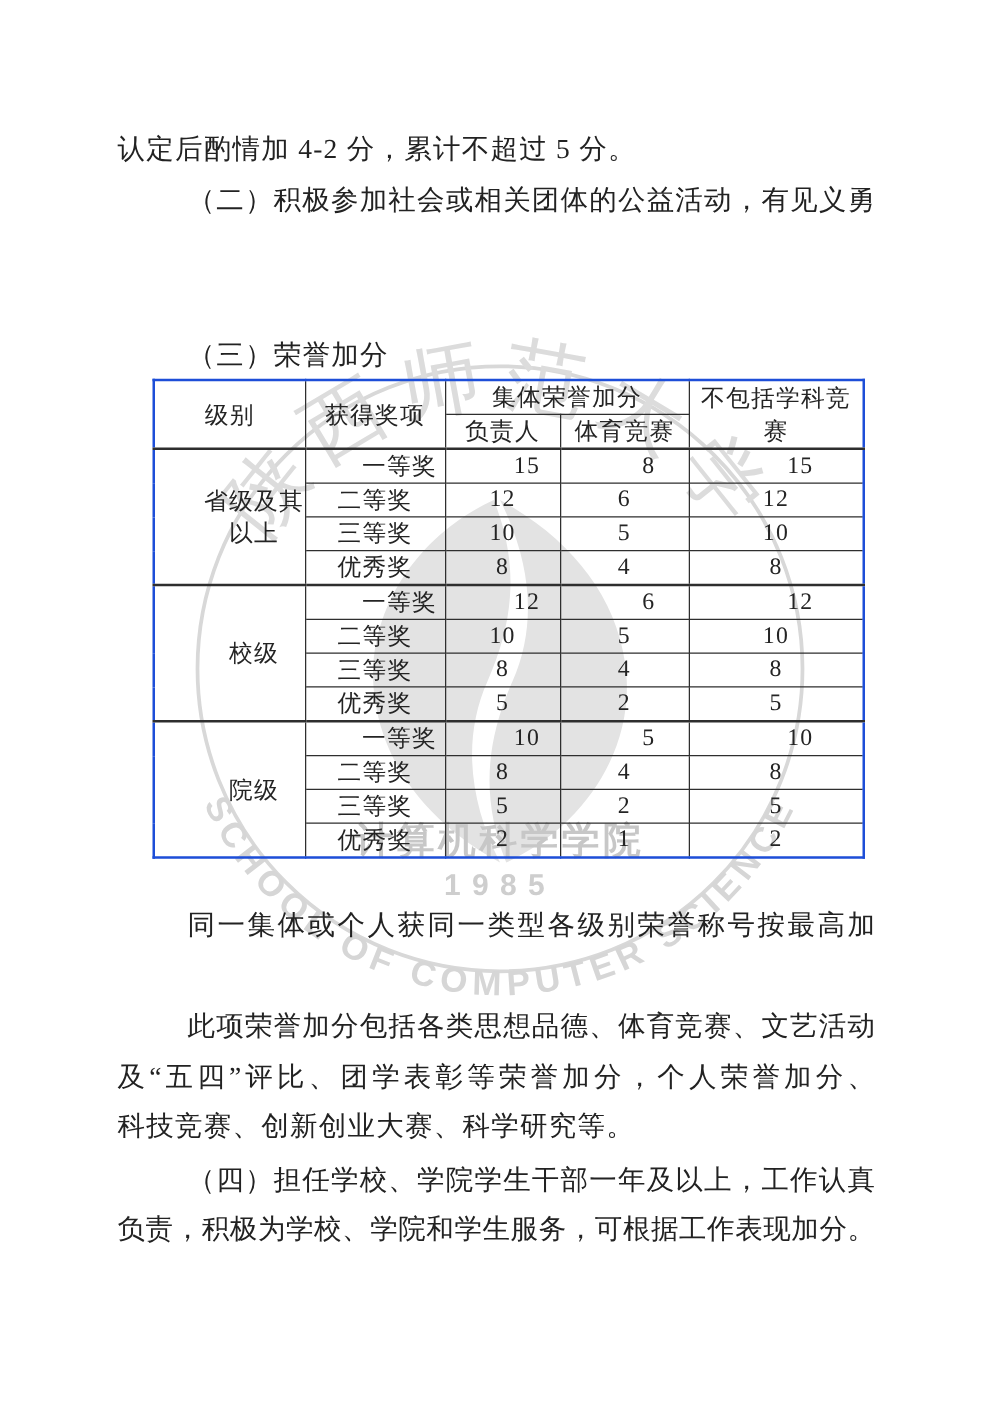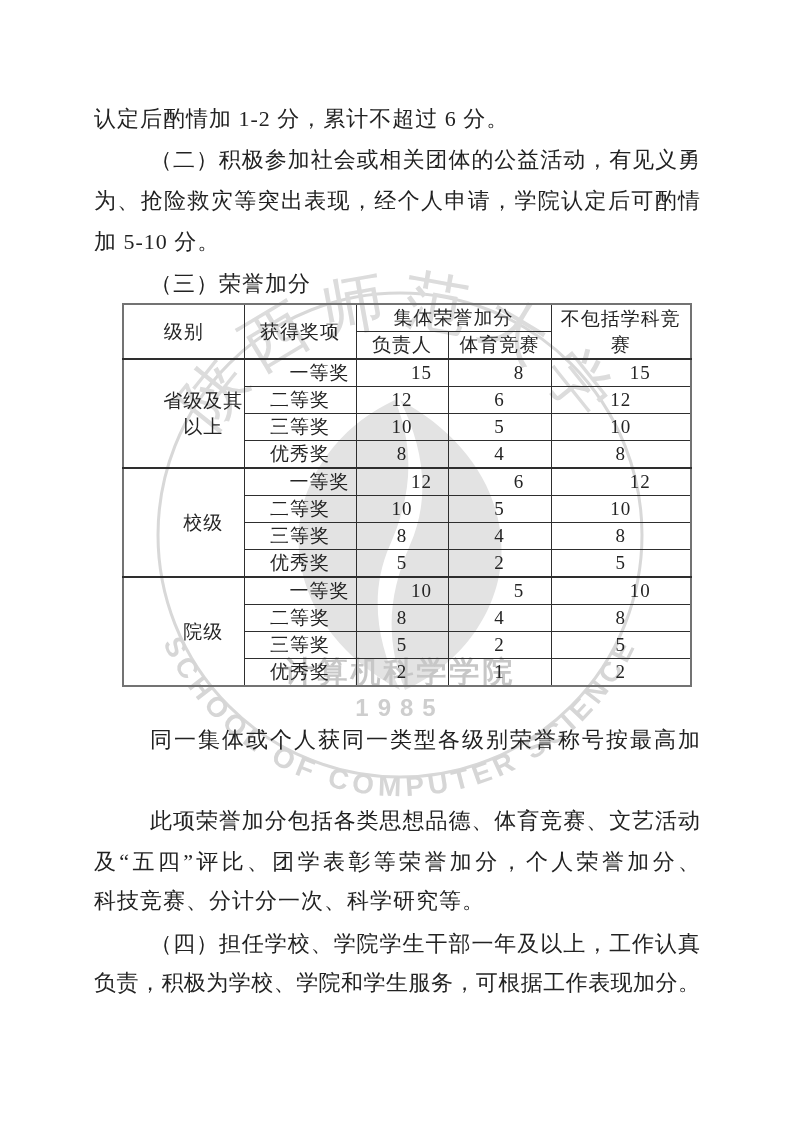--- a/index.html
+++ b/index.html
@@ -39,21 +39,21 @@
     text-justify: inter-character;
   }
   .ln.ind { text-indent: 56px; }
 
   table.honors {
     position: absolute;
     left: 122px;
     top: 303px;
     border-collapse: collapse;
     table-layout: fixed;
-    border: 2px solid #737373;
+    border: 2px solid #1d4ed8;
     background: transparent;
   }
   table.honors td {
     border: 1px solid #2e2e2e;
     text-align: center;
     vertical-align: middle;
     font-size: 19px;
     letter-spacing: 1px;
     padding: 0;
     color: #242424;
@@ -83,24 +83,22 @@
     </text>
     <text font-size="28" font-weight="bold" fill="#d6d6d6" letter-spacing="5" font-family="Liberation Sans, DejaVu Sans, sans-serif">
       <textPath href="#arcBottom" startOffset="50%" text-anchor="middle">SCHOOL OF COMPUTER SCIENCE</textPath>
     </text>
     <text x="400" y="682" text-anchor="middle" font-size="30" font-weight="bold" fill="#c7c7c7" letter-spacing="3" font-family="Liberation Sans, DejaVu Sans, sans-serif">计算机科学学院</text>
     <text x="400" y="716" text-anchor="middle" font-size="24" font-weight="bold" fill="#cecece" letter-spacing="9" font-family="Liberation Sans, DejaVu Sans, sans-serif">1985</text>
   </svg>
 
   <div class="content">
 
-    <div class="ln" style="top:106px">认定后酌情加 1-2 分，累计不超过 6 分。</div>
+    <div class="ln" style="top:106px">认定后酌情加 4-2 分，累计不超过 5 分。</div>
     <div class="ln j ind" style="top:147px">（二）积极参加社会或相关团体的公益活动，有见义勇</div>
-    <div class="ln j" style="top:188px">为、抢险救灾等突出表现，经个人申请，学院认定后可酌情</div>
-    <div class="ln" style="top:229px">加 5-10 分。</div>
     <div class="ln ind" style="top:271px">（三）荣誉加分</div>
 
     <table class="honors">
       <colgroup>
         <col style="width:121px">
           <col style="width:112px">
           <col style="width:92px">
         <col style="width:103px">
           <col style="width:140px">
       </colgroup>
@@ -192,18 +190,18 @@
           <td>2</td>
           <td>1</td>
           <td>2</td>
         </tr>
       </tbody>
     </table>
 
     <div class="ln j ind" style="top:727px">同一集体或个人获同一类型各级别荣誉称号按最高加</div>
     <div class="ln j ind" style="top:808px">此项荣誉加分包括各类思想品德、体育竞赛、文艺活动</div>
     <div class="ln j" style="top:849px">及“五四”评比、团学表彰等荣誉加分，个人荣誉加分、</div>
-    <div class="ln" style="top:888px">科技竞赛、分计分一次、科学研究等。</div>
+    <div class="ln" style="top:888px">科技竞赛、创新创业大赛、科学研究等。</div>
     <div class="ln j" style="top:970px">负责，积极为学校、学院和学生服务，可根据工作表现加分。</div>
     <div class="ln j ind" style="top:931px">（四）担任学校、学院学生干部一年及以上，工作认真</div>
 
   </div>
 </div>
 
 </body></html>

